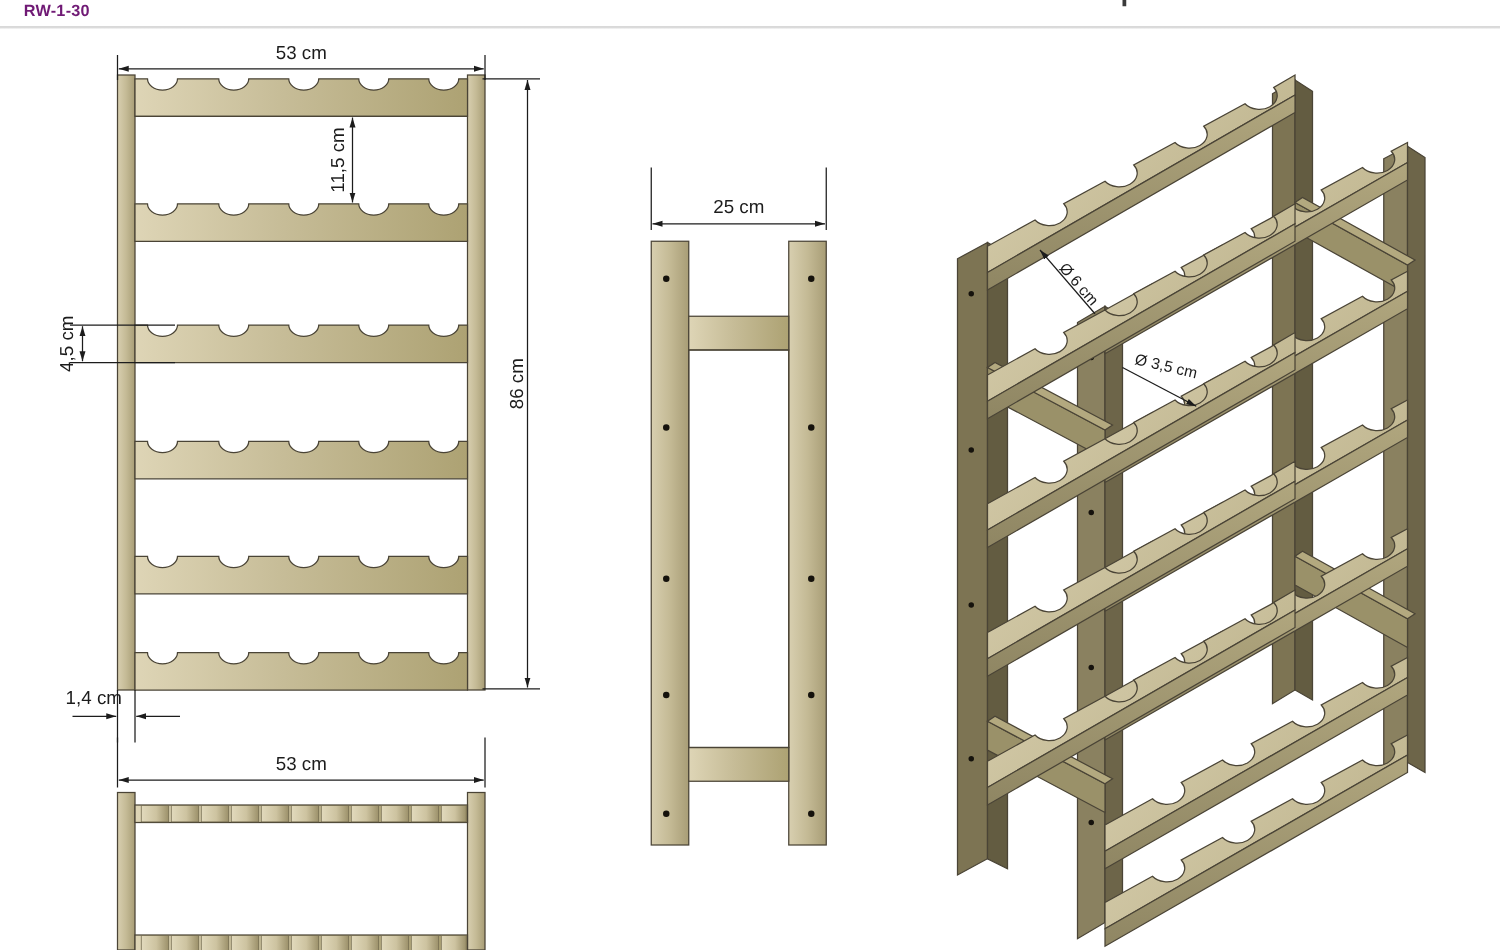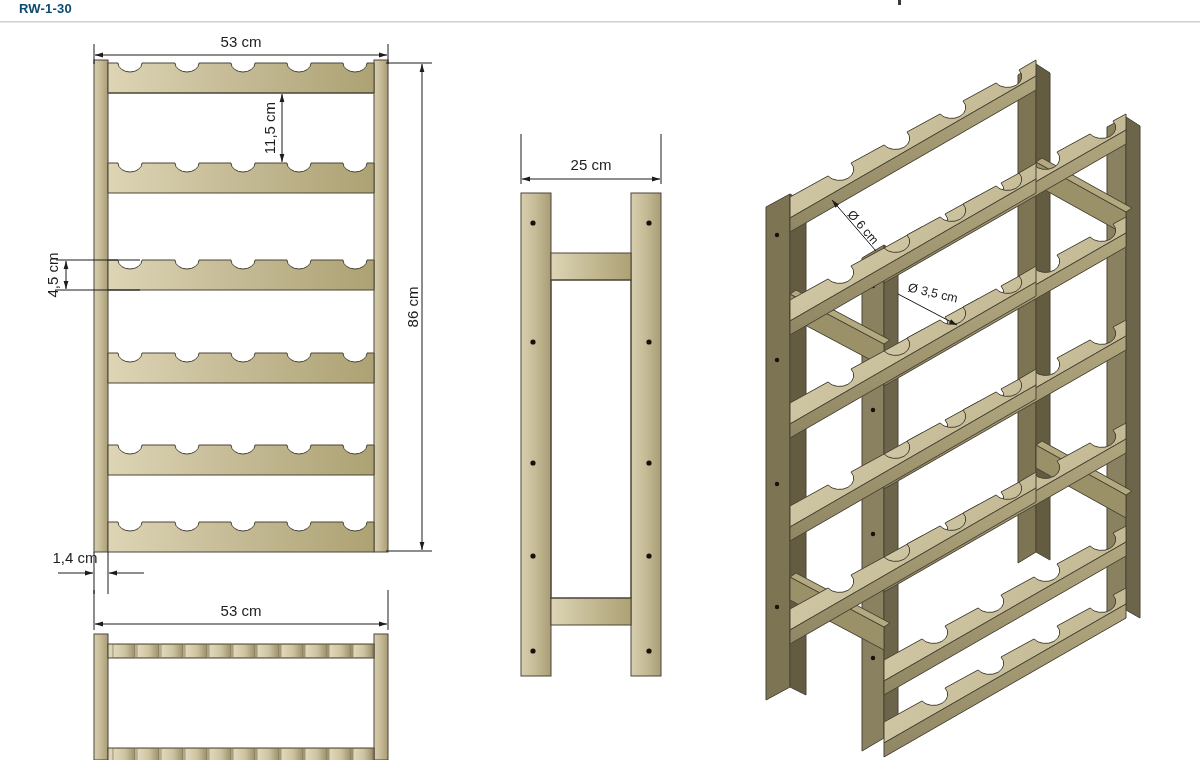--- a/index.html
+++ b/index.html
@@ -13,21 +13,21 @@
   }
   #page{position:relative;width:1200px;height:760px;}
 
   
   .header{
     position:absolute;left:0;top:0;width:1200px;height:22px;
     background:#ffffff;
   }
   .header-title{
     position:absolute;left:5px;top:1px;
-    font-size:13px;font-weight:bold;color:#0c4a6e;
+    font-size:13px;font-weight:bold;color:#701a75;
     letter-spacing:.2px;
     white-space:nowrap;
     padding-left:14px;
   }
   .header-rule{
     position:absolute;left:0;top:21px;width:1200px;height:2px;
     background:linear-gradient(to bottom,#c9c9c9,#ededed);
   }
   .header-tick{
     position:absolute;left:898px;top:0px;width:3px;height:5px;

